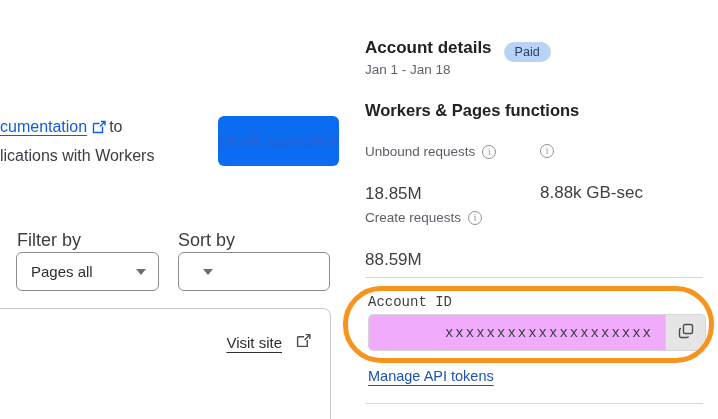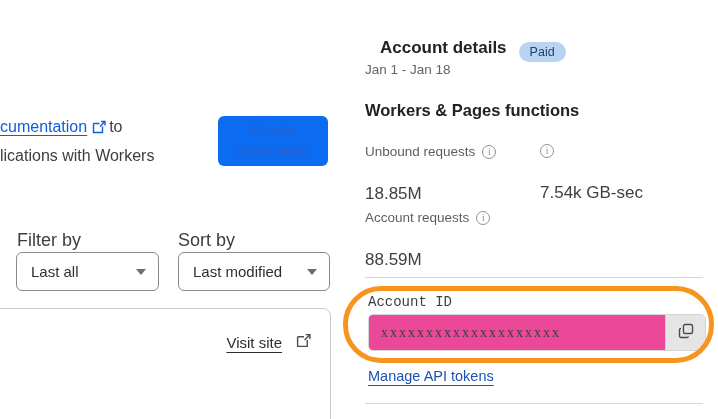--- a/index.html
+++ b/index.html
@@ -5,39 +5,39 @@
   * { margin:0; padding:0; box-sizing:border-box; }
   html,body { background:#fff; }
   body { font-family:"Liberation Sans", sans-serif; color:#32353a; }
   #screen { position:relative; width:718px; height:419px; background:#fff; overflow:hidden; }
 
   
   .intro { position:absolute; left:0; top:113px; font-size:16px; line-height:27px; color:#3a3d42; white-space:nowrap; }
   .intro a { color:#0d5ed8; text-decoration:underline; text-underline-offset:3px; }
   .ext-icon { display:inline-block; vertical-align:-2px; margin:0 3px 0 5px; }
 
-  .create-btn { position:absolute; left:218px; top:116px; width:110px; height:50px;
+  .create-btn { position:absolute; left:218px; top:116px; width:121px; height:50px;
     background:#0b6cf2; border:none; border-radius:6px; font-family:inherit;
     font-size:15px; line-height:20px; color:#2e5ec9; text-align:center; cursor:pointer; }
 
   .ctl-label { position:absolute; top:230px; font-size:18px; color:#3a3d42; }
   .dropdown { position:absolute; top:252px; height:39px; border:1px solid #8b8b8b; border-radius:6px;
     background:#fff; display:flex; align-items:center; justify-content:space-between;
     padding:0 12px 0 14px; font-size:15px; color:#2d2f33; cursor:pointer; }
   .chev { width:0; height:0; border-left:5px solid transparent; border-right:5px solid transparent;
     border-top:6px solid #6b6f75; margin-left:10px; }
 
   .list-card { position:absolute; left:-14px; top:308px; width:345px; height:130px;
     border:1px solid #c9c9c9; border-radius:8px; background:#fff; }
   .visit { position:absolute; top:24px; right:19px; display:flex; align-items:center; gap:14px; }
   .visit a { color:#2b2d31; font-size:15px; text-decoration:underline; text-underline-offset:4px; }
 
   
   .acct { position:absolute; left:365px; top:0; width:353px; }
-  .acct-head { position:absolute; top:34px; left:15px; display:flex; align-items:center; }
+  .acct-head { position:absolute; top:34px; left:0; display:flex; align-items:center; }
   .acct-title { font-size:17px; font-weight:bold; color:#202227; }
   .pill { margin-left:12px; background:#b8d3f4; color:#23406f; font-size:12.5px;
     padding:3px 11px; border-radius:11px;margin-top:8px; }
   .date-range { position:absolute; top:62px; left:0; font-size:13.5px; color:#5f646b; }
   .sec-title { position:absolute; top:101px; left:0; font-size:16.5px; font-weight:bold; color:#202227; }
 
   .stat-label { font-size:13.5px; color:#595e65; display:flex; align-items:center; gap:7px; }
   .stat-value { font-size:17px; color:#404040; margin-top:25px; }
   .stat { position:absolute; }
   .stat-1 { top:144px; left:0; }
@@ -46,22 +46,22 @@
   .info-i { width:14px; height:14px; border:1px solid #8e9298; border-radius:50%;
     display:inline-flex; align-items:center; justify-content:center;
     font-size:9.5px; color:#8e9298; font-family:"Liberation Serif", serif; }
 
   .divider { position:absolute; left:0; width:338px; height:1px; background:#d6d6d6; }
   .div-1 { top:277px; } .div-2 { top:403px; }
 
   .acctid-label { position:absolute; top:294px; left:3px; font-size:14px; color:#3c4045;font-family:Liberation Mono, monospace; }
   .acctid-row { position:absolute; top:314px; left:3px; width:338px; height:37px; display:flex;
     border:1px solid #d6d6d6; border-radius:5px; overflow:hidden; background:#f3f3f3; }
-  .acctid-input { flex:1; border:none; background:#ec4899; font-family:Liberation Serif, serif;
-    font-size:14px; letter-spacing:2px; color:#3b3e43; padding:0 12px; outline:none; }
+  .acctid-input { flex:1; border:none; background:#f0abfc; font-family:Liberation Mono, monospace;
+    font-size:14px; letter-spacing:2px; color:#3b3e43; padding:0 12px; outline:none;text-align:right; }
   .copy-btn { width:40px; background:#e5e5e5; border:none; border-left:1px solid #d2d2d2;
     display:flex; align-items:center; justify-content:center; cursor:pointer; }
 
   .manage { position:absolute; top:368px; left:3px; font-size:14.5px;
     color:#1d53b0; text-decoration:underline; text-underline-offset:4px; }
 
   
   .halo { position:absolute; left:343px; top:286px; width:371px; height:77px;
     border:5px solid #f7941d; border-radius:38px; pointer-events:none; z-index:10; }
 </style>
@@ -79,25 +79,24 @@
     </div>
     <div>lications with Workers</div>
   </div>
 
   <button class="create-btn">Create application</button>
 
   <div class="ctl-label" style="left:17px">Filter by</div>
   <div class="ctl-label" style="left:178px">Sort by</div>
 
   <div class="dropdown" style="left:16px; width:143px;">
-    <span>Last all</span>
+    <span>Pages all</span>
     <span class="chev"></span>
   </div>
   <div class="dropdown" style="left:178px; width:152px;">
-    <span>Last modified</span>
     <span class="chev"></span>
   </div>
 
   <div class="list-card">
     <div class="visit">
       <a href="#">Visit site</a>
       <span><svg width="15" height="15" viewBox="0 0 14 14">
             <path d="M1.5 3.5 h6 M1.5 3.5 v9 h9 v-6" fill="none" stroke="#4a4d52" stroke-width="1.3"></path>
             <path d="M8 6.5 L12.5 2 M9 1.5 h4 v4" fill="none" stroke="#4a4d52" stroke-width="1.3"></path>
           </svg></span>
@@ -120,26 +119,26 @@
         <span>Unbound requests</span>
         <span class="info-i">i</span>
       </div>
       <div class="stat-value">18.85M</div>
     </div>
 
     <div class="stat stat-2">
       <div class="stat-label">
         <span class="info-i">i</span>
       </div>
-      <div class="stat-value">7.54k GB-sec</div>
+      <div class="stat-value">8.88k GB-sec</div>
     </div>
 
     <div class="stat stat-3">
       <div class="stat-label">
-        <span>Account requests</span>
+        <span>Create requests</span>
         <span class="info-i">i</span>
       </div>
       <div class="stat-value">88.59M</div>
     </div>
 
     <div class="divider div-1"></div>
 
     <div class="acctid-label">Account ID</div>
     <div class="acctid-row">
       <input class="acctid-input" type="text" readonly="" value="xxxxxxxxxxxxxxxxxxxx" style="">

